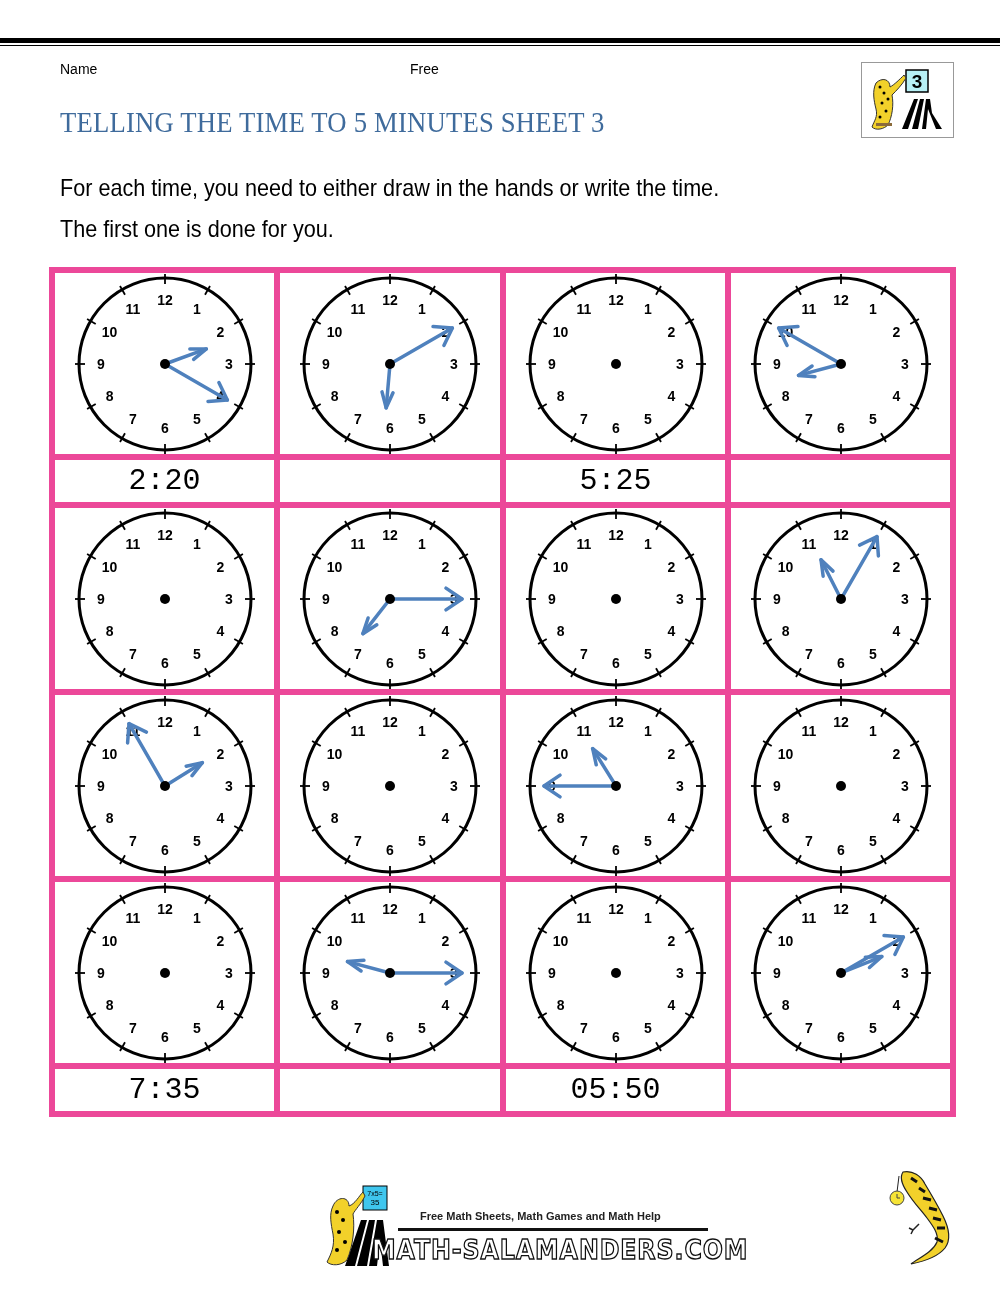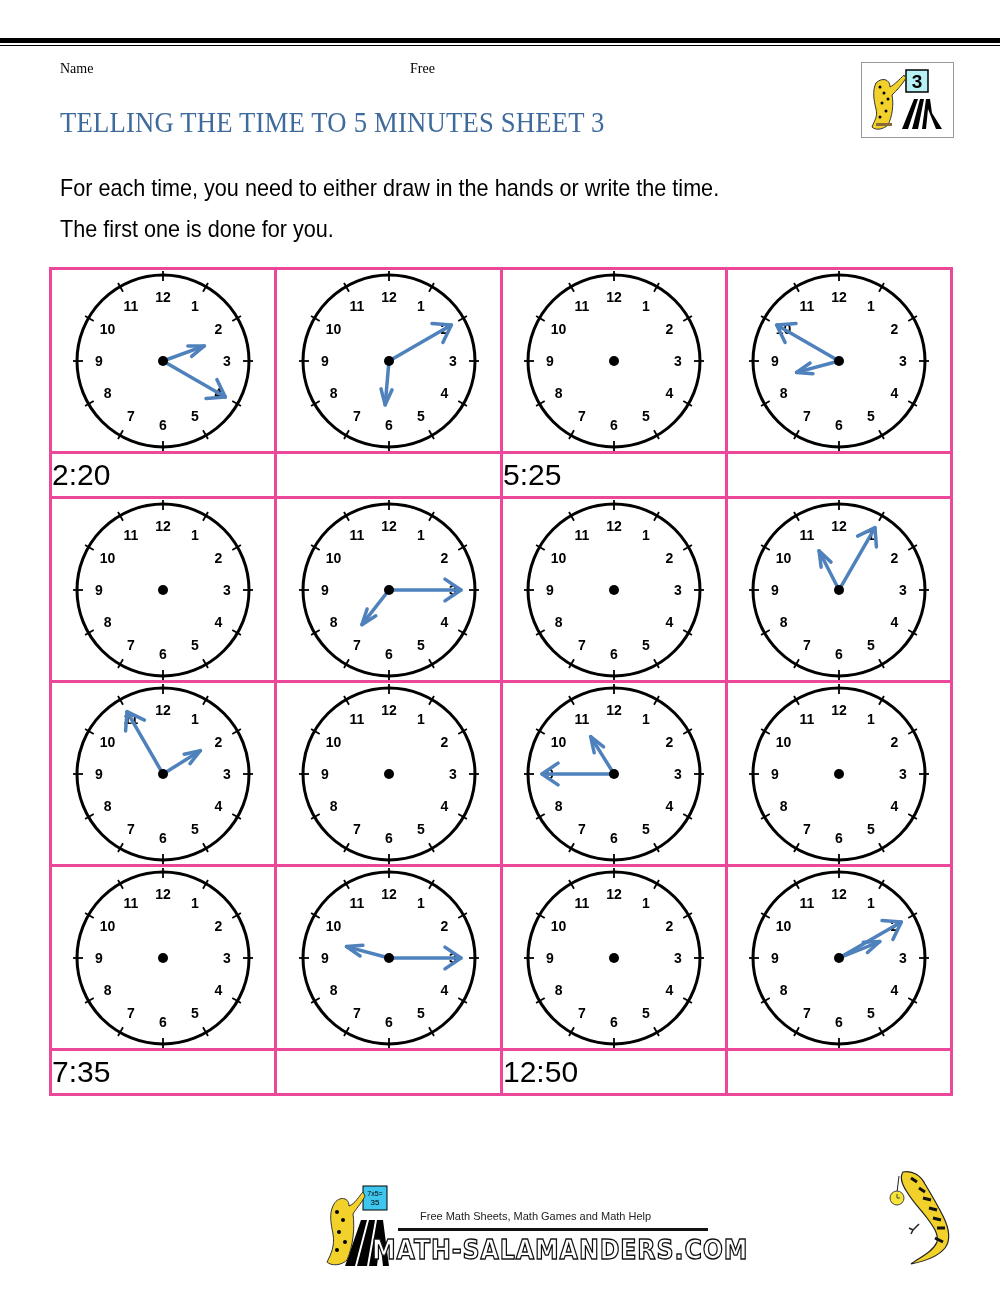--- a/index.html
+++ b/index.html
@@ -1,29 +1,29 @@
 <!DOCTYPE html>
 <html><head>
 <meta charset="utf-8">
 <style>
   html, body { margin: 0; padding: 0; background: #ffffff; }
   body { width: 1000px; height: 1294px; position: relative; overflow: hidden; font-family: "Liberation Sans", "DejaVu Sans", sans-serif; color: #000; }
   .top-rule-thick { position: absolute; left: 0; top: 38px; width: 1000px; height: 5px; background: #000; }
   .top-rule-thin { position: absolute; left: 0; top: 45px; width: 1000px; height: 1px; background: #000; }
-  .field-label { position: absolute; top: 61px; font-size: 14px; font-family: Liberation Serif, serif; }
+  .field-label { position: absolute; top: 61px; font-size: 14px; font-family: Liberation Sans, sans-serif; }
   .title { position: absolute; left: 60px; top: 106px; font-family: "Liberation Serif", serif; font-size: 29px; color: #3f6b9c; letter-spacing: 0.2px; transform: scaleX(0.92); transform-origin: left top; white-space: nowrap; }
   .instr { position: absolute; left: 60px; font-size: 24px; font-family: "Liberation Sans", sans-serif; white-space: nowrap; transform: scaleX(0.9); transform-origin: left top; }
   .logo-box { position: absolute; left: 861px; top: 62px; width: 93px; height: 76px; border: 1px solid #999; box-sizing: border-box; background: #fff; }
   .grid { position: absolute; left: 49px; top: 267px; width: 901px; border-collapse: collapse; table-layout: fixed; }
-  .grid td { border: 3px solid #ec4899; padding: 0; text-align: left; vertical-align: middle; }
+  .grid td { border: 6px solid #ec4899; padding: 0; text-align: center; vertical-align: middle; }
   .clock-cell { height: 181px; }
-  .label-cell { height: 42px; font-size: 30px; font-family: Liberation Sans, sans-serif; }
+  .label-cell { height: 42px; font-size: 30px; font-family: Liberation Mono, monospace; }
   .clock-svg { display: block; margin: 0 auto; }
   .footer-logo { position: absolute; left: 325px; top: 1168px; width: 390px; height: 100px; }
-  .footer-tag { position: absolute; left: 420px; top: 1210px; font-size: 11px; font-weight: normal; color: #222; white-space: nowrap; }
+  .footer-tag { position: absolute; left: 420px; top: 1210px; font-size: 11px; font-weight: bold; color: #222; white-space: nowrap; }
   .footer-line { position: absolute; left: 398px; top: 1228px; width: 310px; height: 3px; background: #111; }
   .footer-site { position: absolute; left: 372px; top: 1234px; font-size: 27px; font-family: "DejaVu Sans", sans-serif; letter-spacing: 1px; color: #fff; -webkit-text-stroke: 1.4px #111; white-space: nowrap; font-weight: bold; transform: scaleX(0.88); transform-origin: left top; }
   .salamander { position: absolute; left: 885px; top: 1168px; width: 80px; height: 100px; }
 </style>
 </head>
 <body>
 
 <div class="top-rule-thick"></div>
 <div class="top-rule-thin"></div>
 
@@ -623,21 +623,21 @@
               <line x1="90" y1="90" x2="130.79608960093864" y2="73.51730988969987" stroke="#4f81bd" stroke-width="3.5" stroke-linecap="round"></line>
               <polyline points="114.3214464704173,74.20546798456421 130.79608960093864,73.51730988969987 118.46718831998226,84.4665391340802" fill="none" stroke="#4f81bd" stroke-width="3.5" stroke-linecap="round" stroke-linejoin="round"></polyline>
             </g>
             <circle cx="90" cy="90" r="5" fill="#000"></circle>
           </svg>
         </td>
       </tr>
       <tr>
         <td class="label-cell">7:35</td>
         <td class="label-cell"></td>
-        <td class="label-cell">12:50</td>
+        <td class="label-cell">05:50</td>
         <td class="label-cell"></td>
       </tr>
     </tbody>
 </table>
 
 <svg class="footer-logo" viewBox="0 0 390 100">
   <rect x="38" y="18" width="24" height="24" fill="#3fc6ee" stroke="#000" stroke-width="1"></rect>
   <text x="50" y="28" font-size="7" text-anchor="middle" font-family="Liberation Sans, sans-serif">7x5=</text>
   <text x="50" y="37" font-size="8" text-anchor="middle" font-family="Liberation Sans, sans-serif">35</text>
   <polygon points="20,98 36,52 42,52 30,98" fill="#000"></polygon>

